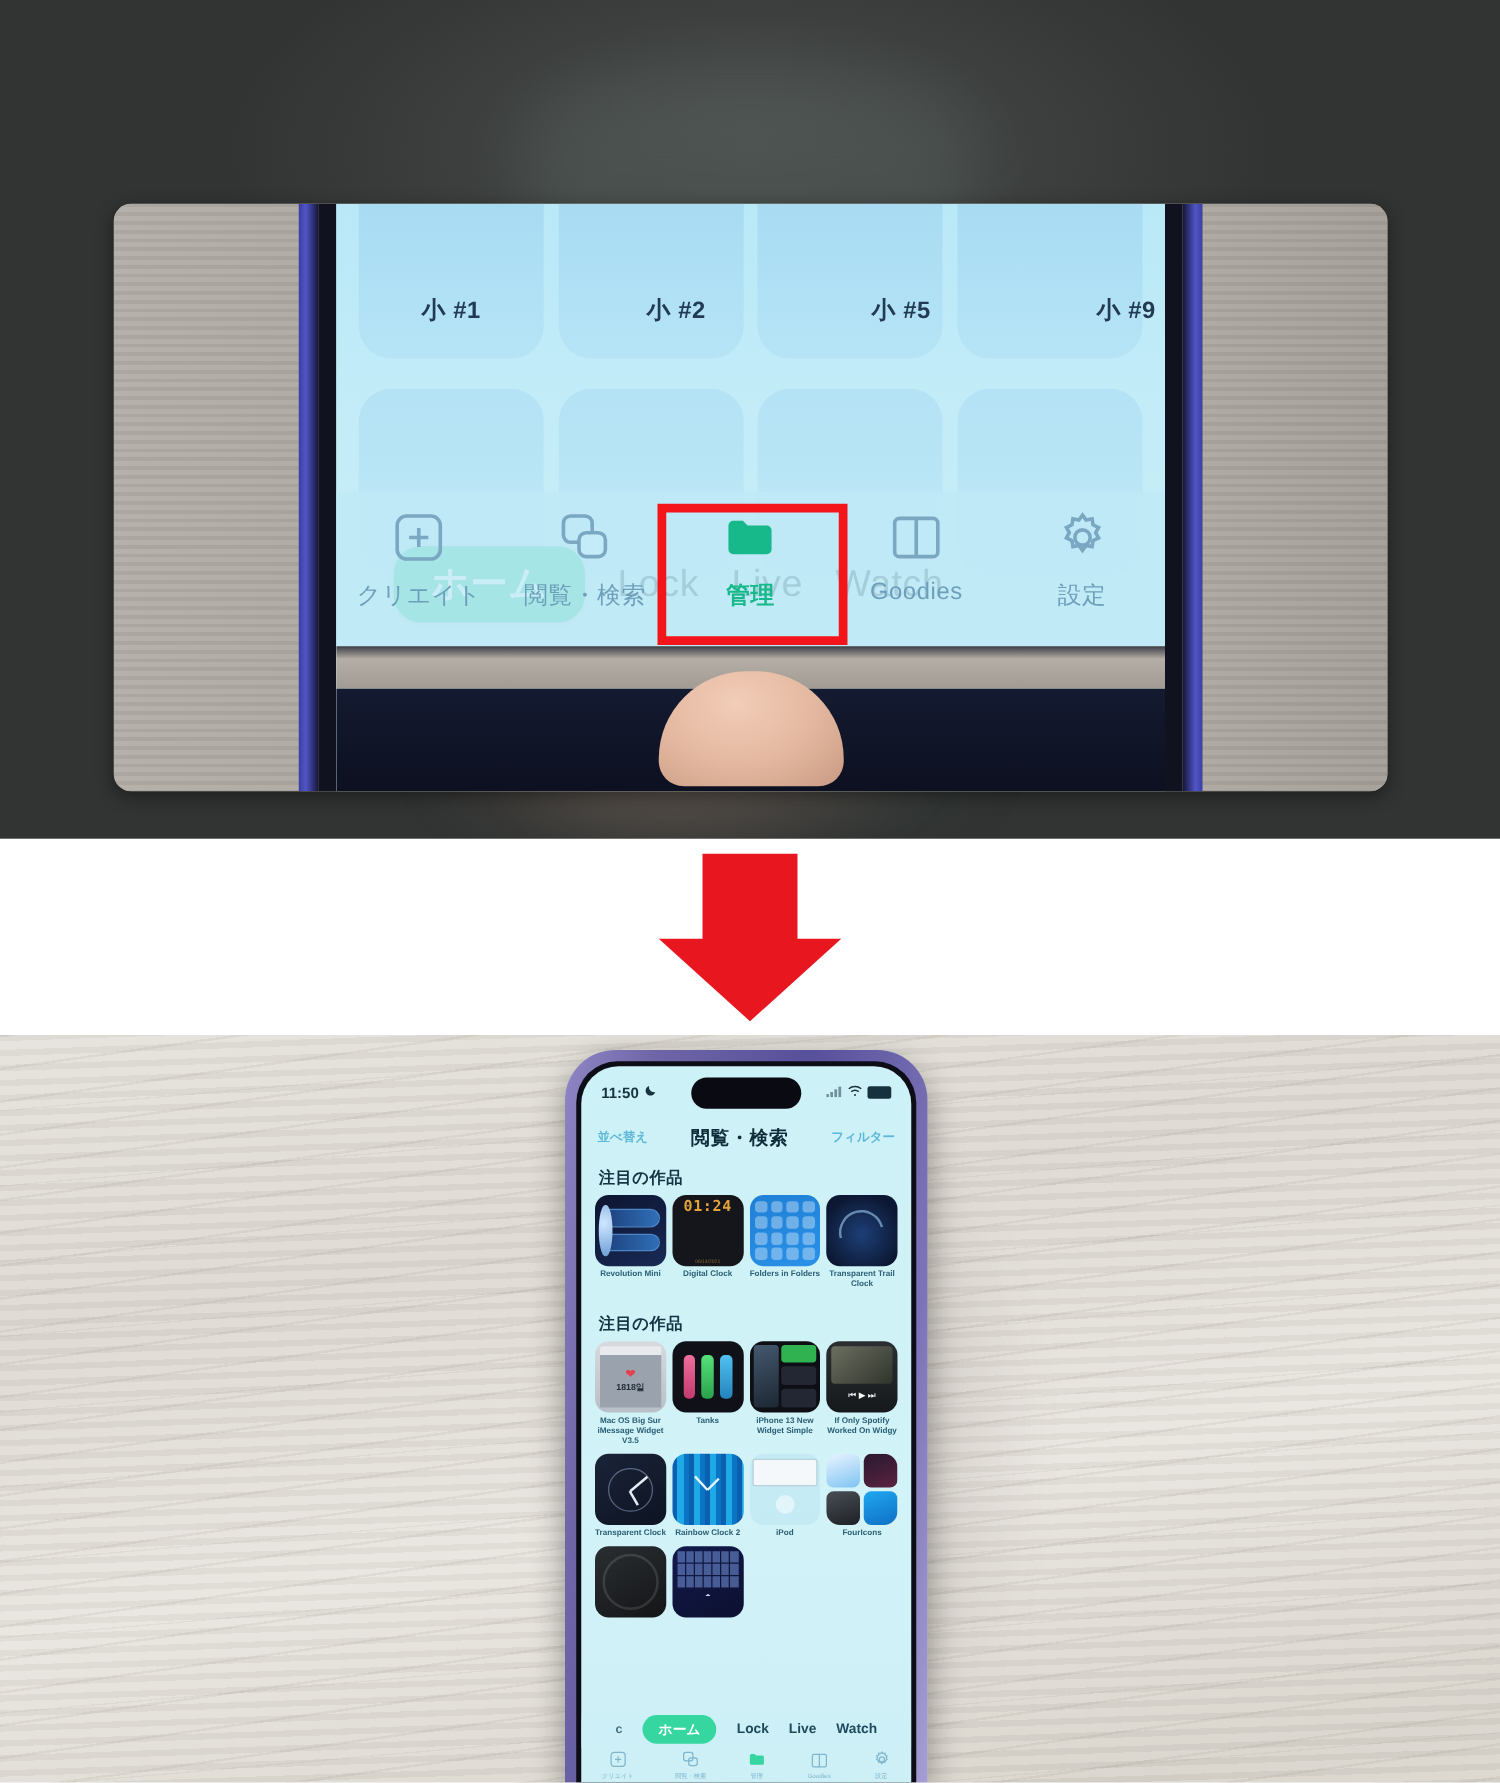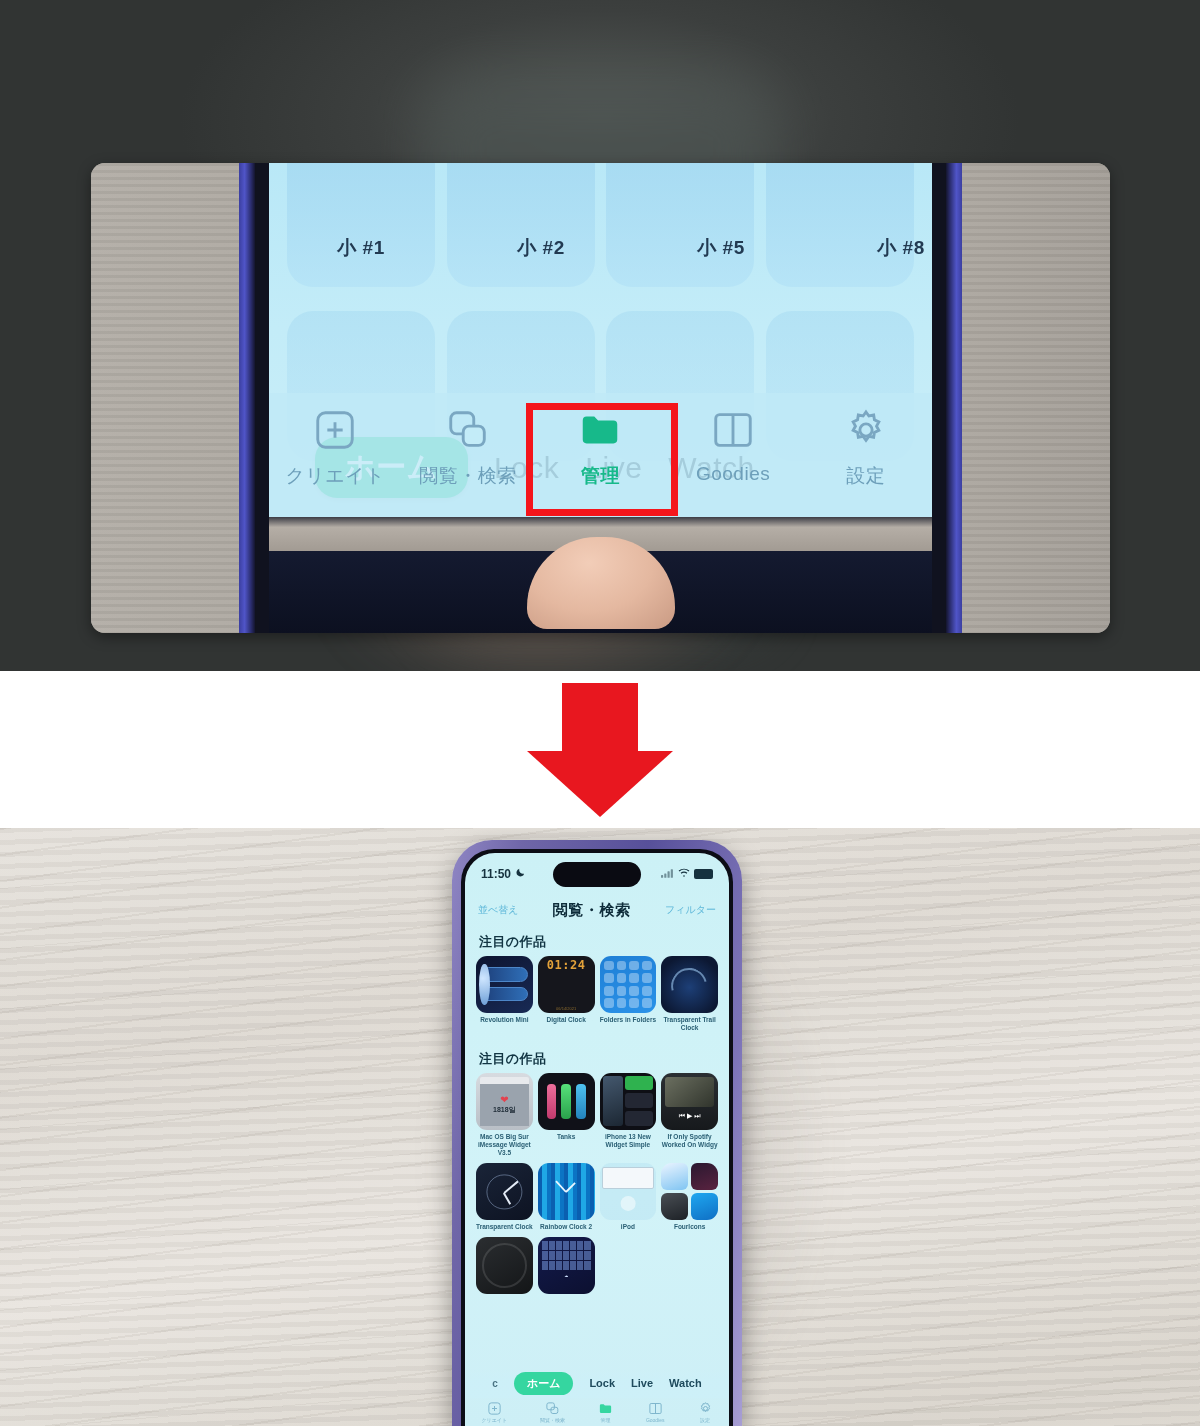--- a/index.html
+++ b/index.html
@@ -187,21 +187,21 @@
     display:flex; align-items:center; justify-content:space-between; padding: 0 16px;
     color:#16323f; font-size: 12px; font-weight: 700;
   }
   .sb-right { display:flex; align-items:center; gap:4px; }
   .sb-batt { width: 19px; height: 10px; border-radius: 2px; background:#16323f; }
 
   .navbar {
     position:absolute; left:0; right:0; top: 42px; height: 30px;
     display:flex; align-items:center; justify-content:space-between; padding: 0 13px;
   }
-  .nav-side { color:#5fb8d9; font-size: 10px; font-weight:400; }
+  .nav-side { color:#5fb8d9; font-size: 10px; font-weight:700; }
   .nav-title { color:#0e2c3a; font-size: 15px; font-weight: 700; letter-spacing: .6px; }
 
   .sec-title {
     color:#123543; font-size: 13px; font-weight: 700; letter-spacing:.4px; padding-left: 14px;
   }
   .grid4 {
     display:grid; grid-template-columns: repeat(4, 1fr); gap: 5px; padding: 0 11px; margin-top: 5px;
   }
   .wcell { text-align:center; }
   .wthumb { width: 100%; aspect-ratio: 1/1; border-radius: 11px; overflow:hidden; position:relative; }
@@ -324,21 +324,21 @@
 
         <div class="iw-row" style="top:-26px">
           <div class="iw-card"></div>
           <div class="iw-card"></div>
           <div class="iw-card"></div>
           <div class="iw-card"></div>
         </div>
         <div class="iw-label" style="left:18px;  top:72px">小 #1</div>
         <div class="iw-label" style="left:198px; top:72px">小 #2</div>
         <div class="iw-label" style="left:378px; top:72px">小 #5</div>
-        <div class="iw-label" style="left:558px; top:72px">小 #8</div>
+        <div class="iw-label" style="left:558px; top:72px">小 #9</div>
 
         <div class="iw-row" style="top:148px">
           <div class="iw-card" style="opacity:.55"></div>
           <div class="iw-card" style="opacity:.55"></div>
           <div class="iw-card" style="opacity:.55"></div>
           <div class="iw-card" style="opacity:.55"></div>
         </div>
 
         <div class="inset-tabs">
           <div class="itab active">ホーム</div>

